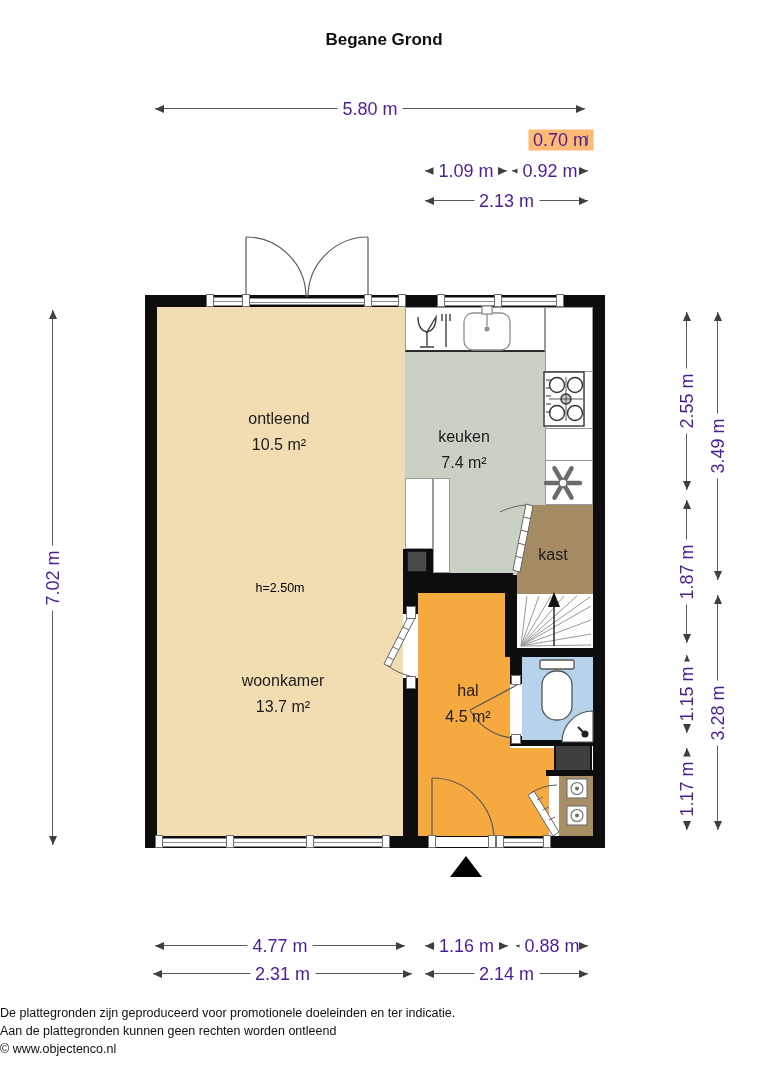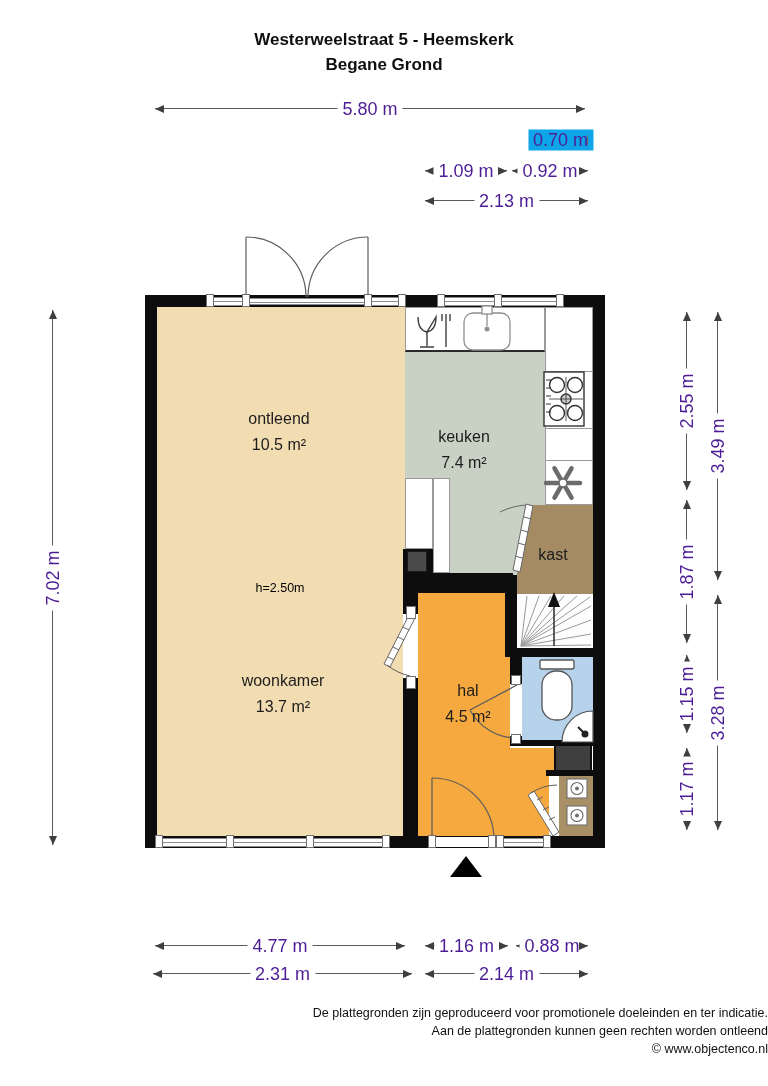--- a/index.html
+++ b/index.html
@@ -13,37 +13,36 @@
   .note{position:absolute;transform:translate(-50%,-50%);font-size:12.5px;color:#000000;white-space:nowrap}
   .dim{position:absolute;color:#4c1d95;font-size:18px}
   .dim .lbl{white-space:nowrap}
   .dim-h{height:0;border-top:1px solid #5a5a5a}
   .dim-h::before{content:"";position:absolute;left:0;top:-4.5px;border-top:4px solid transparent;border-bottom:4px solid transparent;border-right:9px solid #3f3f3f}
   .dim-h::after{content:"";position:absolute;right:0;top:-4.5px;border-top:4px solid transparent;border-bottom:4px solid transparent;border-left:9px solid #3f3f3f}
   .dim-h .lbl{position:absolute;left:50%;top:-0.5px;transform:translate(-50%,-50%);background:#fff;padding:0 5px}
   .dim-t{height:0}
   .dim-t::before{content:"";position:absolute;left:0;top:-5px;width:1px;height:10px;background:#6a6a6a}
   .dim-t::after{content:"";position:absolute;right:0;top:-5px;width:1px;height:10px;background:#6a6a6a}
-  .dim-t .lbl{position:absolute;left:50%;top:-0.5px;transform:translate(-50%,-50%);background:#0ea5e9;padding:0 5px}
+  .dim-t .lbl{position:absolute;left:50%;top:-0.5px;transform:translate(-50%,-50%);background:#fdba74;padding:0 5px}
   .dim-v{width:0;border-left:1px solid #5a5a5a}
   .dim-v::before{content:"";position:absolute;top:0;left:-4.5px;border-left:4px solid transparent;border-right:4px solid transparent;border-bottom:9px solid #3f3f3f}
   .dim-v::after{content:"";position:absolute;bottom:0;left:-4.5px;border-left:4px solid transparent;border-right:4px solid transparent;border-top:9px solid #3f3f3f}
   .dim-v .lbl{position:absolute;top:50%;left:-0.5px;transform:translate(-50%,-50%) rotate(-90deg);background:#fff;padding:0 5px}
   .win{position:absolute;background:#fff;border:1px solid #8d8d8d;box-sizing:border-box}
   .win.h::after{content:"";position:absolute;left:0;right:0;top:2.5px;border-top:1px solid #8d8d8d}
   .post{position:absolute;width:8px;height:13px;background:#fff;border:1px solid #6f6f6f;box-sizing:border-box;z-index:6}
   .counter{position:absolute;background:#fff;border:1px solid #9a9a9a;box-sizing:border-box}
-  .footer{position:absolute;left:0;top:1004px;width:768px;text-align:right;font-size:12.5px;line-height:1.45;color:#101010}
+  .footer{position:absolute;left:0;top:1004px;width:768px;text-align:left;font-size:12.5px;line-height:1.45;color:#101010}
   svg.overlay{position:absolute;left:0;top:0;pointer-events:none}
 </style>
 </head>
 <body>
 
 <div class="title">
-  <div>Westerweelstraat 5 - Heemskerk</div>
   <div>Begane Grond</div>
 </div>
 
 <div class="floor" style="left: 157px; top: 307px; width: 248px; height: 529px; background: rgb(242, 221, 178);"></div>
 <div class="floor" style="left: 405px; top: 307px; width: 140px; height: 268px; background: rgb(200, 209, 195);"></div>
 <div class="floor" style="left: 513px; top: 505px; width: 80px; height: 89px; clip-path: polygon(17px 0px, 80px 0px, 80px 89px, 4px 89px, 4px 65px); background: rgb(165, 139, 99);"></div>
 <div class="floor" style="left:517px;top:594px;width:76px;height:54px;background:#fdfdfd"></div>
 <div class="floor" style="left: 522px; top: 657px; width: 71px; height: 85px; background: rgb(183, 210, 235);"></div>
 <div class="floor" style="left: 418px; top: 593px; width: 175px; height: 243px; clip-path: polygon(0px 0px, 87px 0px, 87px 64px, 92px 64px, 92px 155px, 138px 155px, 138px 179px, 131px 179px, 131px 243px, 0px 243px); background: rgb(246, 169, 63);"></div>
 <div class="floor" style="left: 559px; top: 774px; width: 34px; height: 62px; background: rgb(169, 143, 102);"></div>

